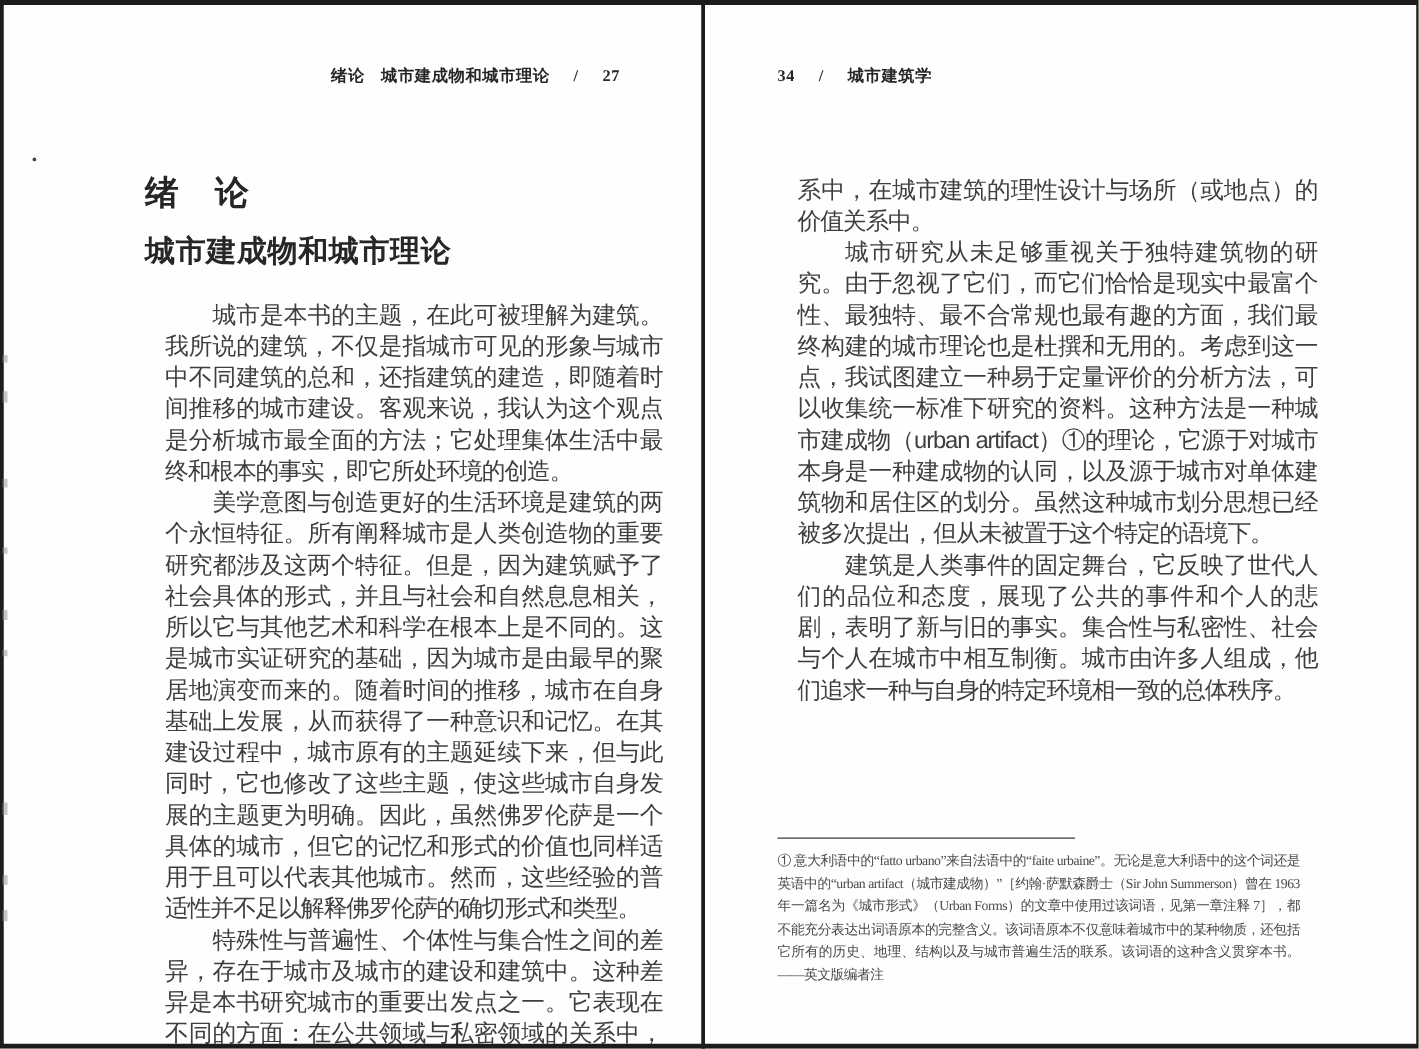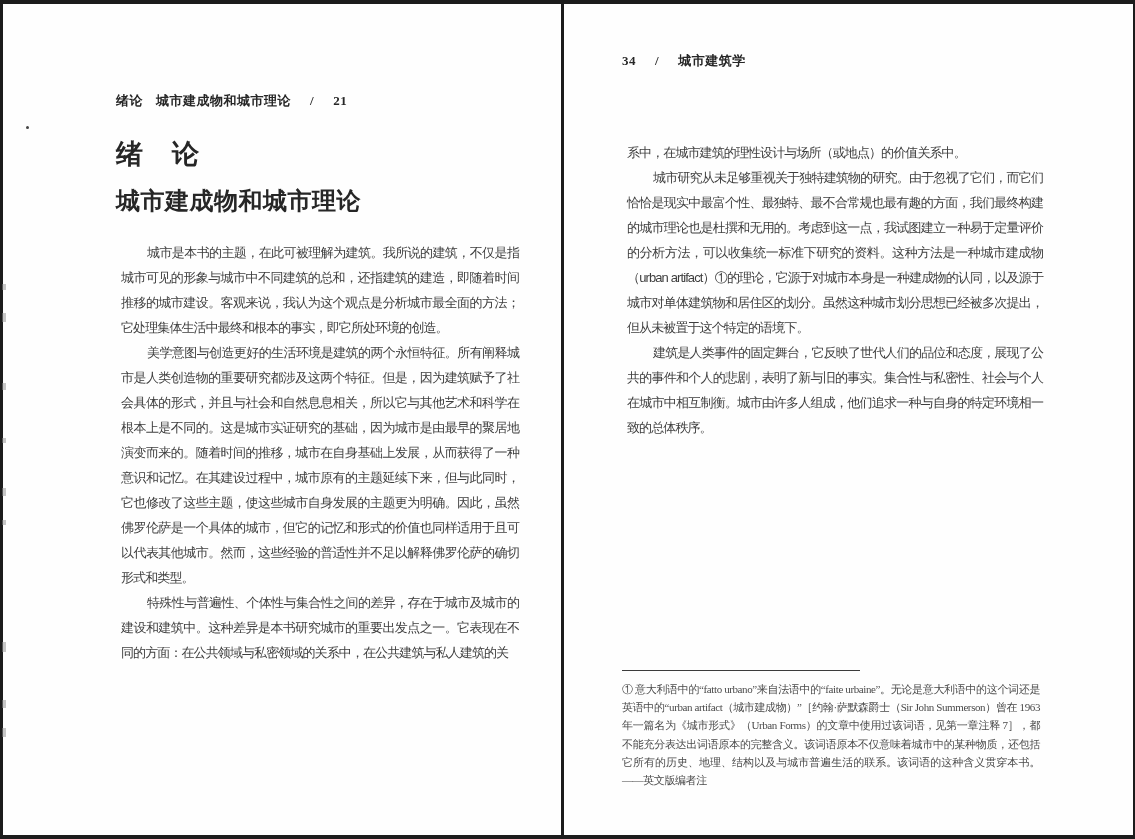--- a/index.html
+++ b/index.html
@@ -47,21 +47,21 @@
     right: 0;
     display: flex;
     align-items: baseline;
     gap: 13px;
     font-family: "Liberation Serif", serif;
     font-weight: bold;
     font-size: 13px;
     color: var(--ink-dark, #2a2a2a);
     letter-spacing: 0.5px;
   }
-  .running-header.rh-left { padding-right: 18px; margin-top: 40px; }
+  .running-header.rh-left { justify-content: flex-end; padding-right: 18px; }
   .running-header.rh-right { justify-content: flex-start; align-items: center; }
   .running-header .sep { margin: 0 6px; font-weight: bold; }
 
   .chapter-title {
     position: absolute;
     top: 136px;
     left: 0;
     margin: 0;
     font-size: 27px;
     font-weight: bold;
@@ -74,23 +74,23 @@
     left: 0;
     margin: 0;
     font-size: 24px;
     font-weight: bold;
     color: var(--ink-dark, #262626);
     letter-spacing: 0.5px;
   }
 
   .body-text {
     position: absolute;
-    left: 5px;
+    left: 16px;
     color: var(--ink-body, #3e3e3e);
-    font-size: 13px;
+    font-size: 19px;
     letter-spacing: -0.9px;
     line-height: 25px;
     text-align: justify;
   }
   .page-left  .body-text { top: 240px; width: 398px; }
   .page-right .body-text { top: 140px; width: 416px; }
   .body-text p { margin: 0; text-indent: 2em; }
   .body-text p.continuation { text-indent: 0; }
 
   .footnote-block {
@@ -149,21 +149,21 @@
   <div class="scan-artifact" style="top:520px;height:5px;"></div>
   <div class="scan-artifact" style="top:642px;height:10px;"></div>
   <div class="scan-artifact" style="top:700px;height:8px;"></div>
   <div class="scan-artifact" style="top:728px;height:9px;"></div>
 
   <section class="page page-left">
     <header class="running-header rh-left">
       <span>绪论</span>
       <span>城市建成物和城市理论</span>
       <span class="sep">/</span>
-      <span>21</span>
+      <span>27</span>
     </header>
 
     <h1 class="chapter-title">绪　论</h1>
     <h2 class="chapter-subtitle">城市建成物和城市理论</h2>
 
     <div class="body-text">
       <p>城市是本书的主题，在此可被理解为建筑。我所说的建筑，不仅是指城市可见的形象与城市中不同建筑的总和，还指建筑的建造，即随着时间推移的城市建设。客观来说，我认为这个观点是分析城市最全面的方法；它处理集体生活中最终和根本的事实，即它所处环境的创造。</p>
       <p>美学意图与创造更好的生活环境是建筑的两个永恒特征。所有阐释城市是人类创造物的重要研究都涉及这两个特征。但是，因为建筑赋予了社会具体的形式，并且与社会和自然息息相关，所以它与其他艺术和科学在根本上是不同的。这是城市实证研究的基础，因为城市是由最早的聚居地演变而来的。随着时间的推移，城市在自身基础上发展，从而获得了一种意识和记忆。在其建设过程中，城市原有的主题延续下来，但与此同时，它也修改了这些主题，使这些城市自身发展的主题更为明确。因此，虽然佛罗伦萨是一个具体的城市，但它的记忆和形式的价值也同样适用于且可以代表其他城市。然而，这些经验的普适性并不足以解释佛罗伦萨的确切形式和类型。</p>
       <p>特殊性与普遍性、个体性与集合性之间的差异，存在于城市及城市的建设和建筑中。这种差异是本书研究城市的重要出发点之一。它表现在不同的方面：在公共领域与私密领域的关系中，在公共建筑与私人建筑的关</p>
     </div>

